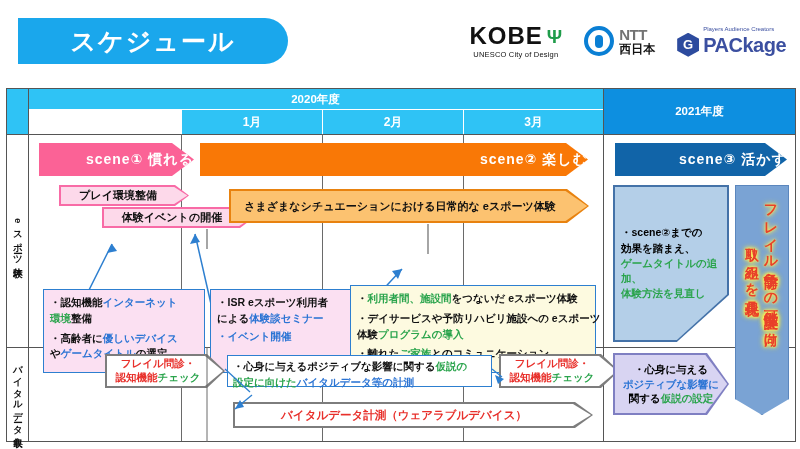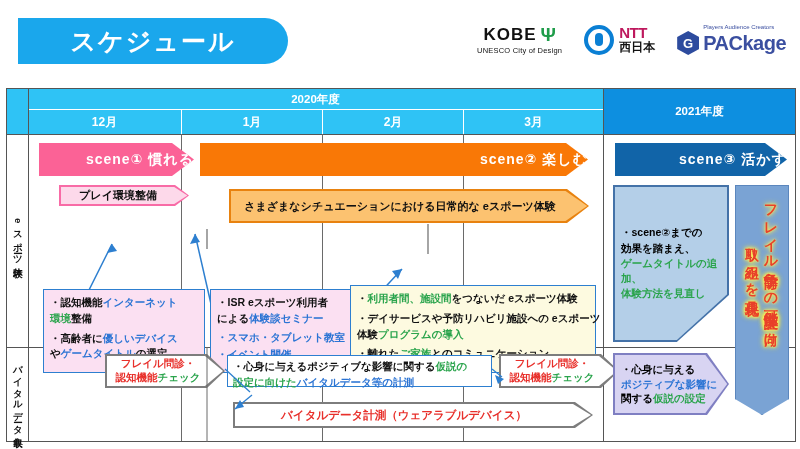--- a/index.html
+++ b/index.html
@@ -21,32 +21,32 @@
     display: flex; align-items: center; justify-content: center;
   }
   .title-pill span {
     color:#fff; font-size: 25px; font-weight: bold; letter-spacing: 2px;
   }
 
   
   .logos { position: absolute; right: 14px; top: 24px; display:flex; align-items:center; gap: 22px; }
   .logo-kobe { display:flex; flex-direction:column; align-items:center; line-height:1; }
   .logo-kobe .kl-row { display:flex; align-items:center; gap:4px; }
-  .logo-kobe .kl-main { font-size:17px; font-weight:bold; letter-spacing:1px; color:#111; }
+  .logo-kobe .kl-main { font-size:24px; font-weight:bold; letter-spacing:1px; color:#111; }
   .logo-kobe .kl-mark { color:#1f9c4a; font-size:19px; font-weight:bold; }
   .logo-kobe .kl-sub { font-size:7.5px; color:#111; margin-top:3px; letter-spacing:.2px; }
 
   .logo-ntt { display:flex; align-items:center; gap:5px; }
   .ntt-circle {
     width:30px; height:30px; border-radius:50%;
     border:4px solid #0a7fd4; display:flex; align-items:center; justify-content:center;
   }
   .ntt-inner { width:8px; height:13px; background:#0a7fd4; border-radius:4px 4px 4px 4px; }
   .ntt-text { display:flex; flex-direction:column; line-height:1.05; }
-  .ntt-text .t1 { font-size:15px; font-weight:bold; color:#be185d; letter-spacing:-0.5px; }
+  .ntt-text .t1 { font-size:15px; font-weight:bold; color:#737373; letter-spacing:-0.5px; }
   .ntt-text .t2 { font-size:12px; font-weight:bold; color:#111; }
 
   .logo-pkg { display:flex; flex-direction:column; align-items:flex-start; line-height:1; }
   .pkg-sub { font-size:6px; color:#3b4fa0; margin-left:26px; margin-bottom:1px; }
   .pkg-row { display:flex; align-items:center; gap:4px; }
   .pkg-hex {
     width:22px; height:24px; background:#2d4b9e; color:#fff;
     clip-path: polygon(50% 0%, 100% 25%, 100% 75%, 50% 100%, 0% 75%, 0% 25%);
     display:flex; align-items:center; justify-content:center; font-size:13px; font-weight:bold;
   }
@@ -162,21 +162,20 @@
       <div class="pkg-row">
         <div class="pkg-hex">G</div>
         <div class="pkg-word">PACkage</div>
       </div>
     </div>
   </div>
 
   <div class="grid">
 
     <div class="hdr-year" style="left:21px; top:0; width:575px; height:20px;">2020年度</div>
-    <div class="hdr-month" style="left:21px; top:21px; width:153px; height:24px;">12月</div>
     <div class="hdr-month" style="left:175px; top:21px; width:140px; height:24px;">1月</div>
     <div class="hdr-month" style="left:316px; top:21px; width:140px; height:24px;">2月</div>
     <div class="hdr-month" style="left:457px; top:21px; width:139px; height:24px;">3月</div>
     <div class="hdr-2021" style="left:597px; top:0; width:191px; height:45px;">2021年度</div>
     <div style="position:absolute; left:0; top:0; width:21px; height:45px; background:#2fc3f5;"></div>
 
     <div class="hline" style="top:45px;"></div>
     <div class="hline" style="top:258px;"></div>
     <div class="vline" style="left:21px;"></div>
     <div class="vline" style="left:596px;"></div>
@@ -202,20 +201,25 @@
     </div>
     <div class="arrow ar-blue" style="left:608px; top:54px; width:172px; height:33px;">
       <div class="lbl scene-txt">scene③  活かす</div>
     </div>
 
     <div style="position:absolute; left:52px; top:96px; width:130px; height:21px;">
       <div class="pink-pent"></div>
         <div class="pink-pent-in"></div>
       <div class="pent-label">プレイ環境整備</div>
     </div>
+    <div style="position:absolute; left:95px; top:118px; width:152px; height:21px;">
+      <div class="pink-pent"></div>
+        <div class="pink-pent-in"></div>
+      <div class="pent-label">体験イベントの開催</div>
+    </div>
 
     <div style="position:absolute; left:222px; top:100px; width:360px; height:34px;">
       <div class="orange-pent"></div>
         <div class="orange-pent-in"></div>
       <div class="pent-label" style="font-size:11px; padding-right:18px;">さまざまなシチュエーションにおける日常的な eスポーツ体験</div>
     </div>
 
     <svg class="conn" style="left:0; top:45px; width:790px; height:213px;">
       <line x1="55" y1="210" x2="105" y2="110" stroke="#2d7fd0" stroke-width="1.5"></line>
       <polygon points="105,110 100,119 110,117" fill="#2d7fd0"></polygon>
@@ -230,21 +234,20 @@
     <div class="dbox b-pink" style="left:36px; top:200px; width:162px; height:84px;">
       <div class="ln"><span class="">・認知機能</span><span class="em-blue">インターネット</span></div>
       <div class="ln"><span class="em-green">環境</span><span>整備</span></div>
       <div class="ln" style="margin-top:4px;"><span>・高齢者に</span><span class="em-blue">優しいデバイス</span></div>
       <div class="ln"><span>や</span><span class="em-blue">ゲームタイトル</span><span>の選定</span></div>
     </div>
 
     <div class="dbox b-pink" style="left:203px; top:200px; width:143px; height:84px;">
       <div class="ln"><span>・ISR eスポーツ利用者</span></div>
       <div class="ln"><span>による</span><span class="em-blue">体験談セミナー</span></div>
-      <div class="ln" style="margin-top:3px;"><span class="em-blue">・スマホ・タブレット教室</span></div>
       <div class="ln" style="margin-top:2px;"><span class="em-blue">・イベント開催</span></div>
     </div>
 
     <div class="dbox b-cream" style="left:343px; top:196px; width:246px; height:88px;">
       <div class="ln"><span>・</span><span class="em-green">利用者間、施設間</span><span>をつないだ eスポーツ体験</span></div>
       <div class="ln" style="margin-top:4px;"><span>・デイサービスや予防リハビリ施設への eスポーツ</span></div>
       <div class="ln"><span>体験</span><span class="em-green">プログラムの導入</span></div>
       <div class="ln" style="margin-top:4px;"><span>・離れた</span><span class="em-green">ご家族</span><span>とのコミュニケーション</span></div>
     </div>
 
@@ -290,21 +293,21 @@
     <div style="position:absolute; left:226px; top:313px; width:360px; height:26px;">
       <div class="gray-pent"></div>
         <div class="gray-pent-in"></div>
       <div class="pent-label em-red" style="font-size:11.5px; padding-right:18px;">バイタルデータ計測（ウェアラブルデバイス）</div>
     </div>
 
     <div style="position:absolute; left:606px; top:264px; width:116px; height:62px;">
       <div class="purple-pent"></div>
         <div class="purple-pent-in"></div>
       <div style="position:absolute; inset:0; display:flex; flex-direction:column; justify-content:center;
-                  padding:0 8px 0 8px; font-size:10.5px; font-weight:bold; line-height:1.4;">
+                  padding:0 8px 0 8px; font-size:10.5px; font-weight:bold; line-height:1.4;text-align:center;">
         <div>・心身に与える</div>
         <div class="em-blue">ポジティブな影響に</div>
         <div><span>関する</span><span class="em-green">仮説の設定</span></div>
       </div>
     </div>
 
     <svg class="conn" style="left:0; top:258px; width:790px; height:95px;">
       <line x1="218" y1="22" x2="243" y2="45" stroke="#2d7fd0" stroke-width="1.3"></line>
       <line x1="485" y1="22" x2="495" y2="30" stroke="#2d7fd0" stroke-width="1.3"></line>
       <polygon points="497,32 488,28 491,37" fill="#2d7fd0"></polygon>

